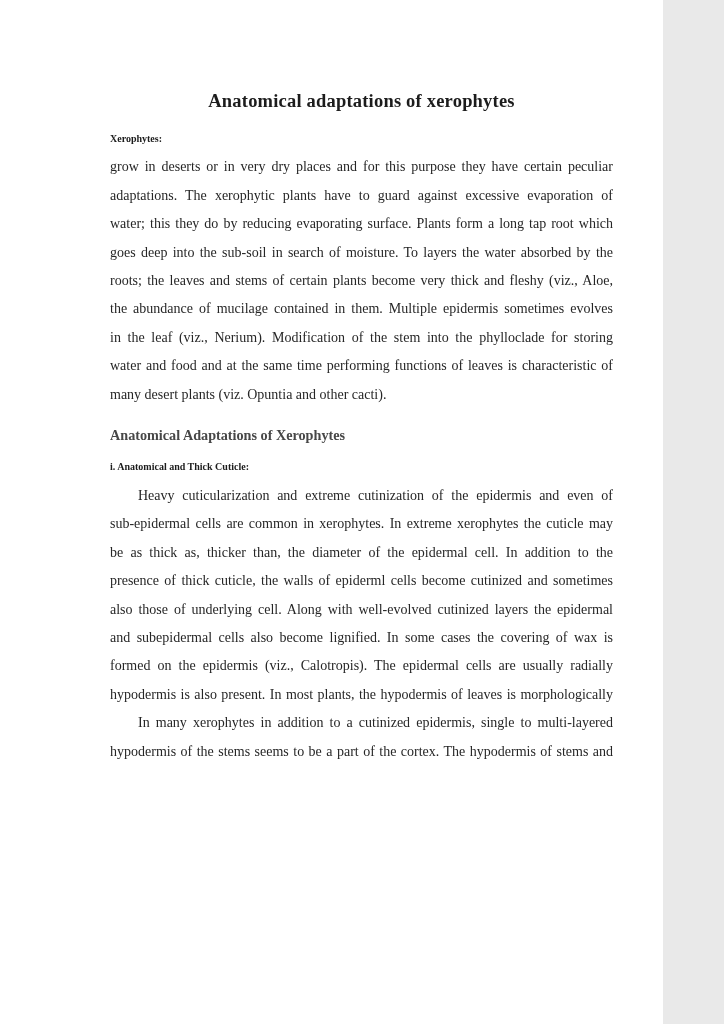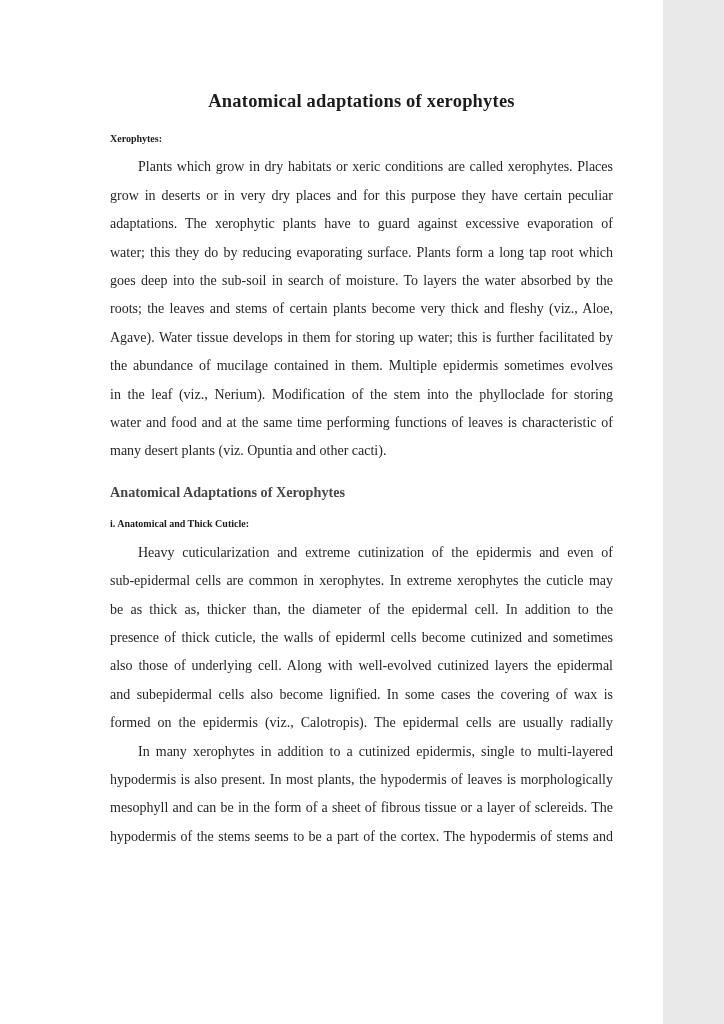--- a/index.html
+++ b/index.html
@@ -59,27 +59,25 @@
 <body>
 
 <div class="page">
   <div class="content">
 
     <div class="doc-title">Anatomical adaptations of xerophytes</div>
 
     <div class="h-black">Xerophytes:</div>
 
     <div class="para">
-      <div class="pline first">Plants which grow in dry habitats or xeric conditions are called xerophytes. Places</div>
       <div class="pline">grow in deserts or in very dry places and for this purpose they have certain peculiar</div>
       <div class="pline">adaptations. The xerophytic plants have to guard against excessive evaporation of</div>
       <div class="pline">water; this they do by reducing evaporating surface. Plants form a long tap root which</div>
       <div class="pline">goes deep into the sub-soil in search of moisture. To layers the water absorbed by the</div>
       <div class="pline">roots; the leaves and stems of certain plants become very thick and fleshy (viz., Aloe,</div>
-      <div class="pline">Agave). Water tissue develops in them for storing up water; this is further facilitated by</div>
       <div class="pline">the abundance of mucilage contained in them. Multiple epidermis sometimes evolves</div>
       <div class="pline">in the leaf (viz., Nerium). Modification of the stem into the phylloclade for storing</div>
       <div class="pline">water and food and at the same time performing functions of leaves is characteristic of</div>
       <div class="pline last">many desert plants (viz. Opuntia and other cacti).</div>
     </div>
 
     <div class="h-gray">Anatomical Adaptations of Xerophytes</div>
 
     <div class="h-black">i. Anatomical and Thick Cuticle:</div>
 
@@ -87,20 +85,19 @@
       <div class="pline first">Heavy cuticularization and extreme cutinization of the epidermis and even of</div>
       <div class="pline">sub-epidermal cells are common in xerophytes. In extreme xerophytes the cuticle may</div>
       <div class="pline">be as thick as, thicker than, the diameter of the epidermal cell. In addition to the</div>
       <div class="pline">presence of thick cuticle, the walls of epiderml cells become cutinized and sometimes</div>
       <div class="pline">also those of underlying cell. Along with well-evolved cutinized layers the epidermal</div>
       <div class="pline">and subepidermal cells also become lignified. In some cases the covering of wax is</div>
       <div class="pline">formed on the epidermis (viz., Calotropis). The epidermal cells are usually radially</div>
     </div>
 
     <div class="para">
+      <div class="pline">hypodermis is also present. In most plants, the hypodermis of leaves is morphologically</div>
       <div class="pline first">In many xerophytes in addition to a cutinized epidermis, single to multi-layered</div>
-      <div class="pline">hypodermis is also present. In most plants, the hypodermis of leaves is morphologically</div>
-      <div class="pline">mesophyll and can be in the form of a sheet of fibrous tissue or a layer of sclereids. The</div>
       <div class="pline">hypodermis of the stems seems to be a part of the cortex. The hypodermis of stems and</div>
     </div>
 
   </div>
 </div>
 
 </body></html>

